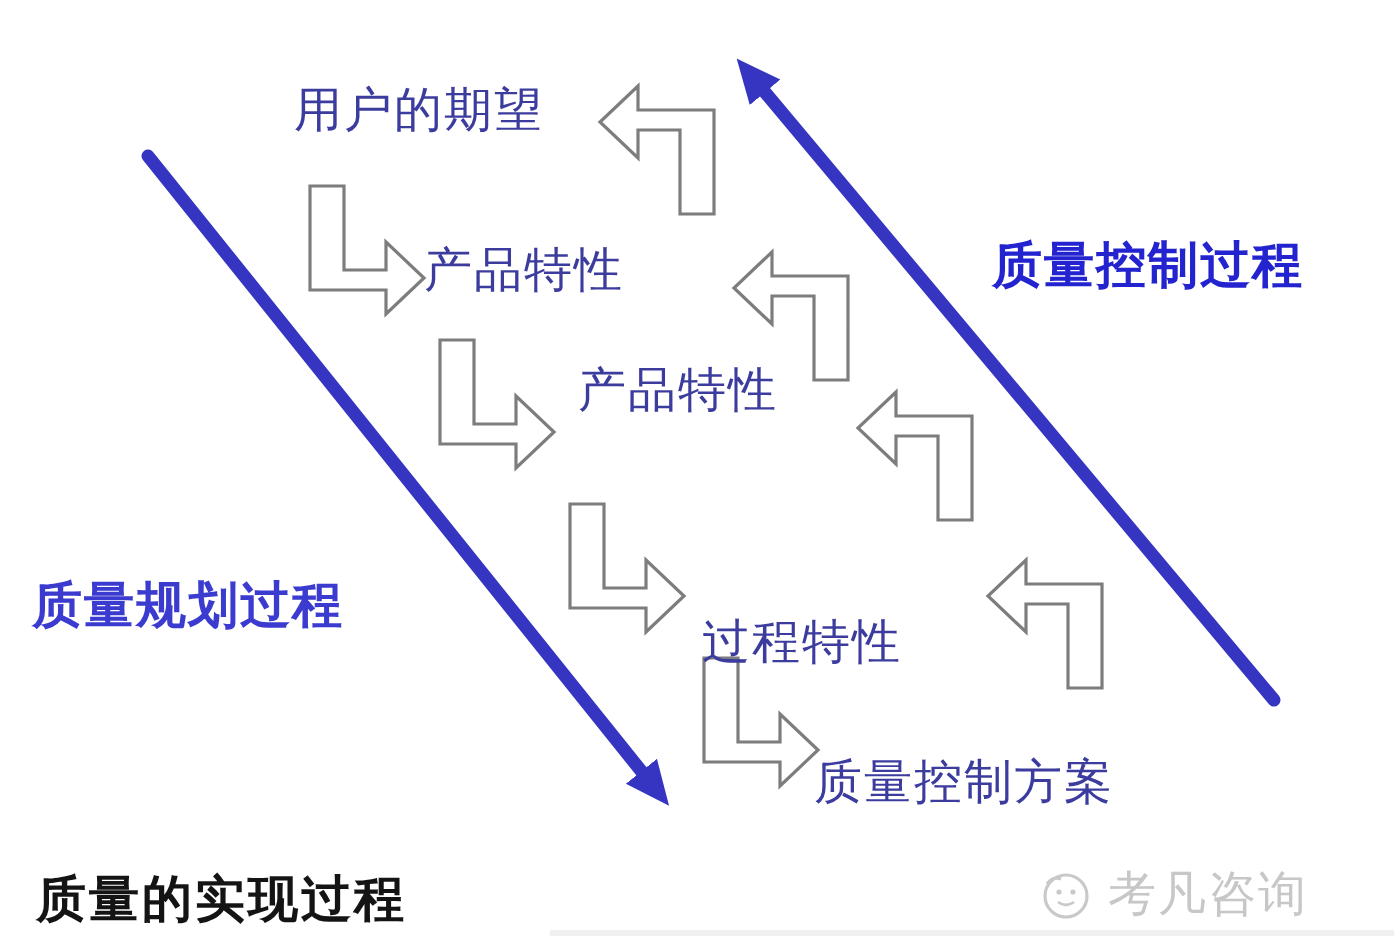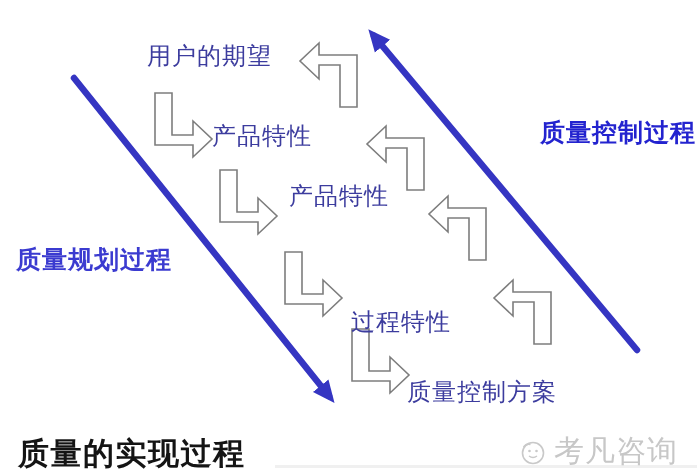--- a/index.html
+++ b/index.html
@@ -27,28 +27,28 @@
     line-height:1.1;
     white-space:nowrap;
   }
   .process-label{
     position:absolute;
     font-weight:bold;
     font-size:25px;
     letter-spacing:1px;
     white-space:nowrap;
   }
-  .planning{color:var(--planning-text,#3b3bd0);}
+  .planning{color:var(--planning-text,#3b3bd0);margin-top:43px;}
   .control{color:var(--control-text,#2323cf);}
   .diagram-title{
     position:absolute;
     left:18px;top:433px;
     color:var(--title-text,#141414);
     font-weight:bold;
-    font-size:31px;
+    font-size:25px;
     letter-spacing:1.5px;
     white-space:nowrap;
   }
   svg.conn{position:absolute;overflow:visible;}
   svg.conn polygon{
     fill:#ffffff;
     stroke:var(--connector-outline,#7d7d7d);
     stroke-width:1.6;
     stroke-linejoin:miter;
   }
@@ -59,21 +59,21 @@
     stroke-linecap:round;
   }
   .big-arrows .head{fill:var(--big-arrow,#3535c2);}
   .watermark{
     position:absolute;
     left:518px;top:431px;
     display:flex;align-items:center;gap:6px;
     color:var(--watermark,#c7c7c7);
   }
   .watermark-text{
-    font-size:30px;
+    font-size:24px;
     letter-spacing:1px;
     white-space:nowrap;
   }
   .watermark-divider{
     position:absolute;
     left:275px;top:465px;
     width:422px;height:3px;
     background:#f0f0f0;
   }
 </style>
@@ -121,21 +121,21 @@
   <svg class="conn" style="left:494px;top:280px;" width="57" height="64" viewBox="0 0 57 64">
     <polygon points="57,64 40,64 40,22 19,22 19,36 0,18 19,0 19,12 57,12"></polygon>
   </svg>
 
   <div class="step-label" style="left:147px;top:43px;">用户的期望</div>
   <div class="step-label" style="left:212px;top:123px;">产品特性</div>
   <div class="step-label" style="left:289px;top:183px;">产品特性</div>
   <div class="step-label" style="left:351px;top:279px;margin-top:30px;">过程特性</div>
   <div class="step-label" style="left:407px;top:358px;margin-top:21px;">质量控制方案</div>
 
-  <div class="process-label control" style="left:496px;top:116px;margin-left:44px;">质量控制过程</div>
+  <div class="process-label control" style="left:496px;top:116px;">质量控制过程</div>
   <div class="process-label planning" style="left:16px;top:243px;">质量规划过程</div>
 
   <div class="diagram-title">质量的实现过程</div>
 
   <div class="watermark-divider"></div>
   <div class="watermark">
     <svg width="30" height="30" viewBox="0 0 30 30">
       <circle cx="15" cy="16" r="10.5" fill="none" stroke="#c9c9c9" stroke-width="1.6"></circle>
       <path d="M5.5,10 q3,-4 7,-2.5" fill="none" stroke="#c9c9c9" stroke-width="1.6"></path>
       <circle cx="11.5" cy="14" r="1.3" fill="#c9c9c9"></circle>

